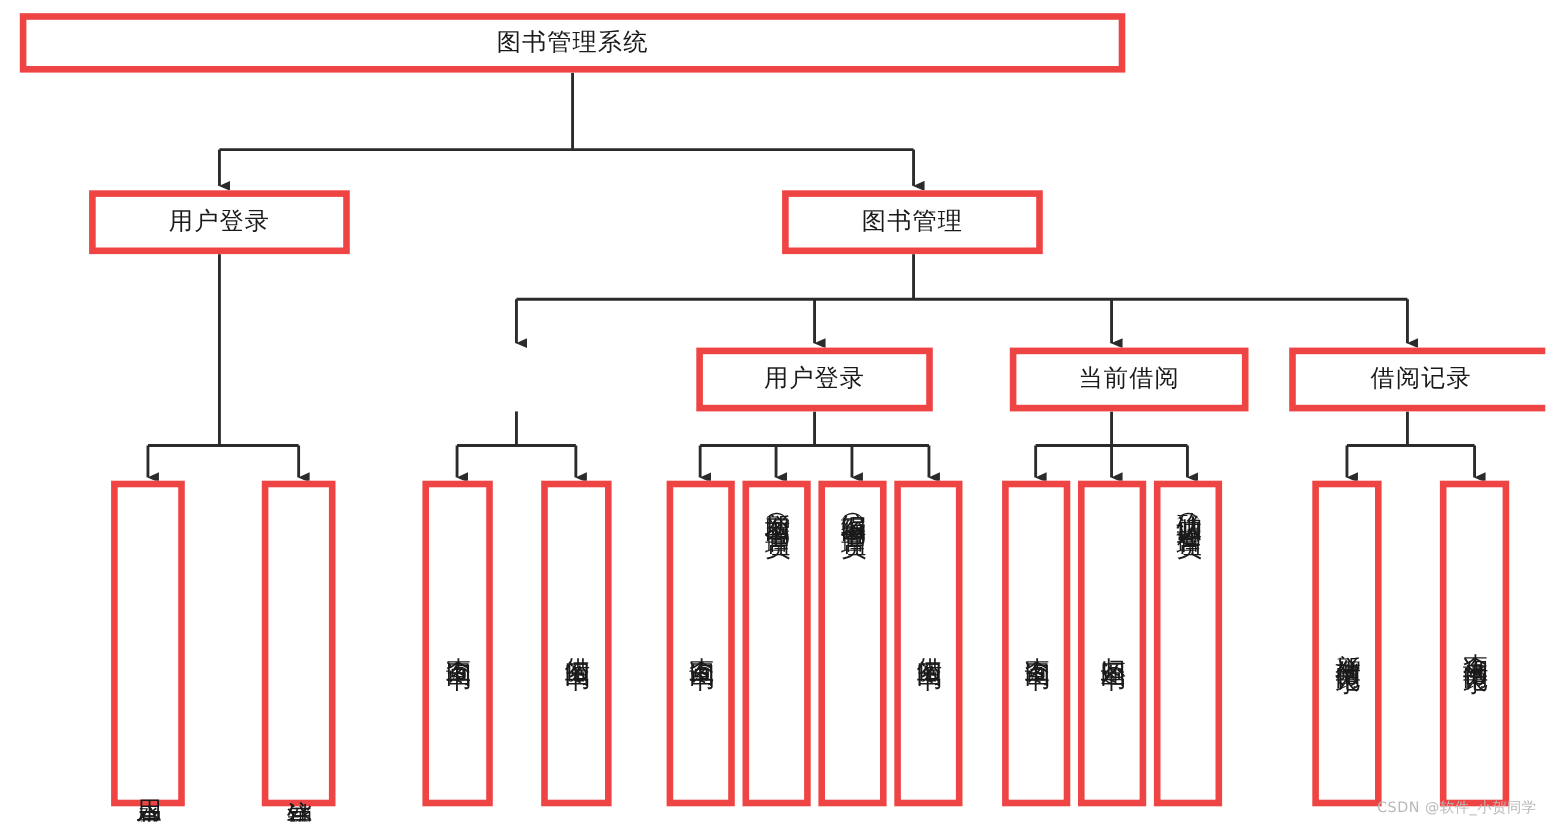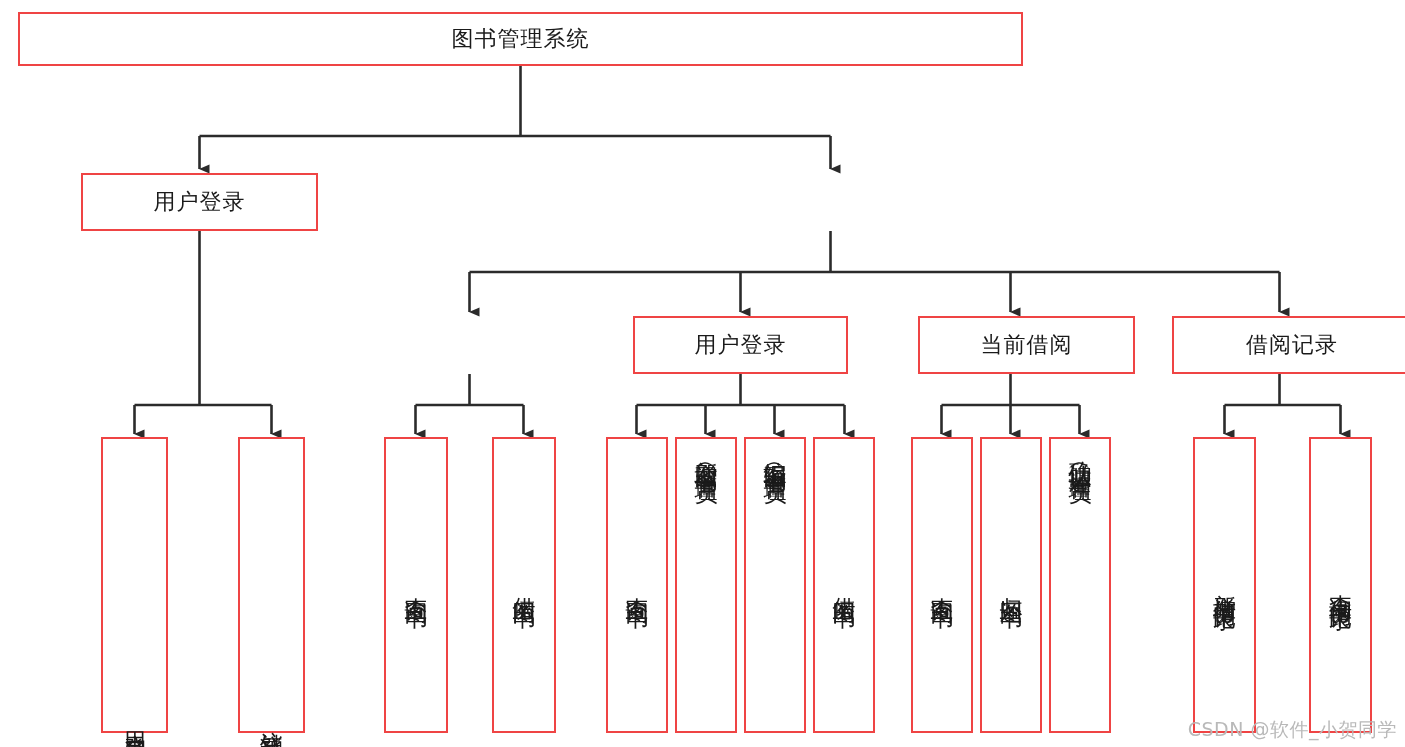--- a/index.html
+++ b/index.html
@@ -22,21 +22,21 @@
     position: absolute;
     left: 0;
     top: 0;
     width: 1405px;
     height: 747px;
     pointer-events: none;
   }
   .node {
     position: absolute;
     box-sizing: border-box;
-    border: 2px solid #ef4444;
+    border: 6px solid #ef4444;
     background: #ffffff;
     display: flex;
     align-items: center;
     justify-content: center;
   }
   .node-label {
     color: #1a1a1a;
     font-size: 22px;
     line-height: 1.18;
     letter-spacing: 1px;
@@ -63,21 +63,21 @@
   }
   .node-leaf.align-bottom {
     align-items: flex-end;
     padding-top: 0;
     padding-bottom: 6px;
   }
   #watermark {
     position: absolute;
     right: 8px;
     bottom: 4px;
-    font-size: 19px;
+    font-size: 13px;
     color: #b9b9b9;
     white-space: nowrap;
     letter-spacing: 0.5px;
   }
 </style>
 </head>
 <body>
 
 <div id="diagram-root">
 
@@ -134,20 +134,23 @@
     </g>
   </svg>
 
   <div class="node" style="left:18px; top:12px; width:1005px; height:54px;">
     <span class="node-label">图书管理系统</span>
   </div>
 
   <div class="node" style="left:81px; top:173px; width:237px; height:58px;">
     <span class="node-label">用户登录</span>
   </div>
+  <div class="node" style="left:711px; top:173px; width:237px; height:58px;">
+    <span class="node-label">图书管理</span>
+  </div>
 
   <div class="node" style="left:633px; top:316px; width:215px; height:58px;">
     <span class="node-label">用户登录</span>
   </div>
   <div class="node" style="left:918px; top:316px; width:217px; height:58px;">
     <span class="node-label">当前借阅</span>
   </div>
   <div class="node" style="left:1172px; top:316px; width:240px; height:58px;">
     <span class="node-label">借阅记录</span>
   </div>

